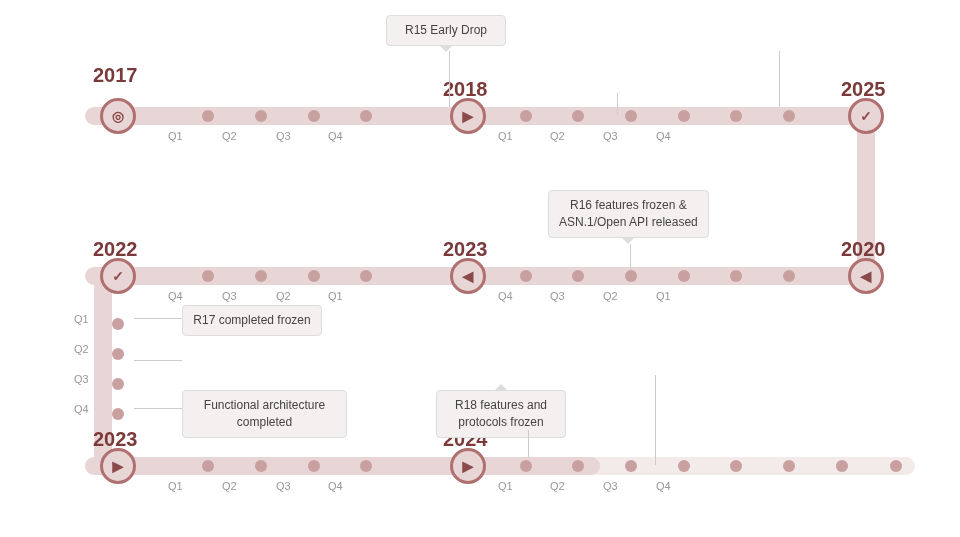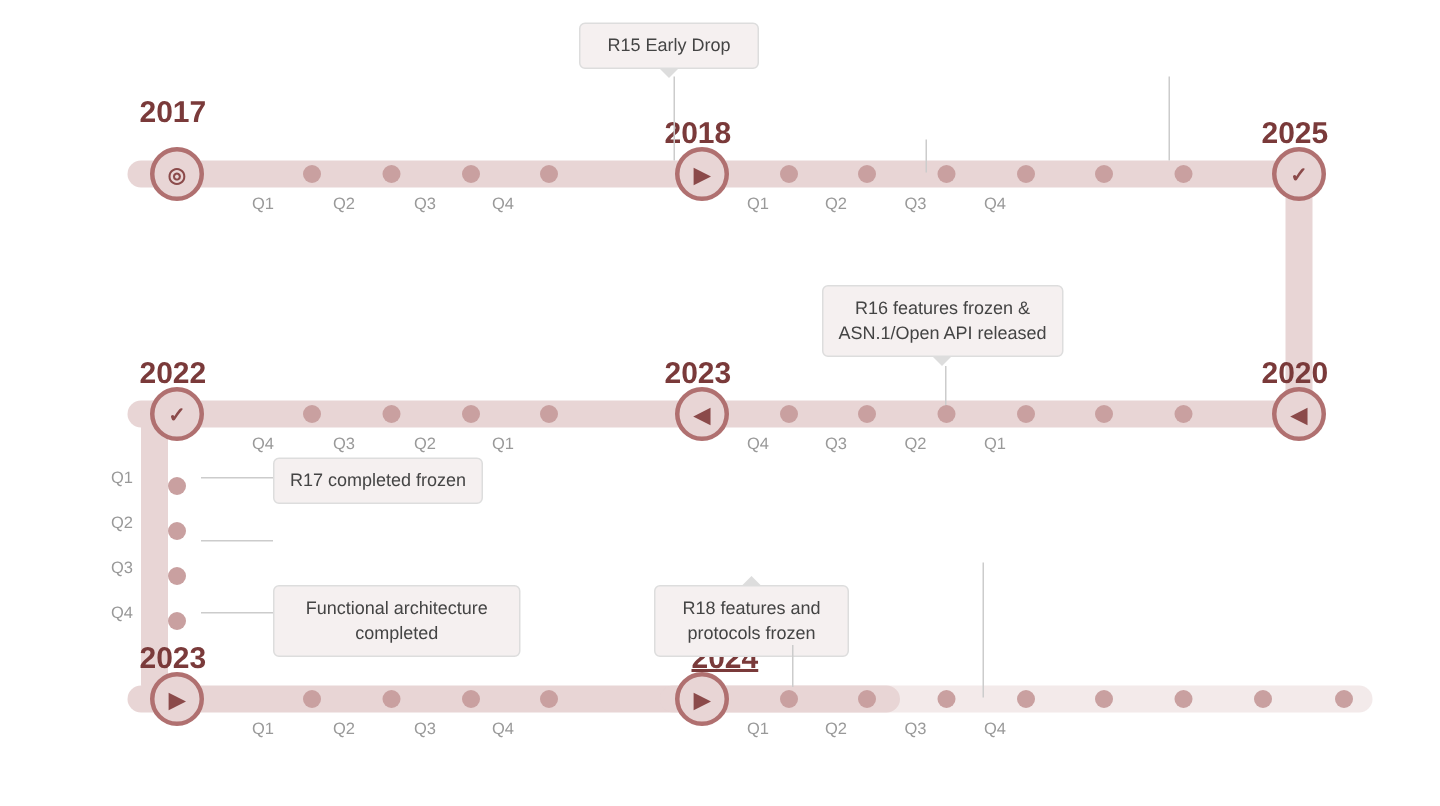--- a/index.html
+++ b/index.html
@@ -203,21 +203,21 @@
   <div class="year-label" style="left:841px;top:238px;">2020</div>
 
   <div class="node" style="left:100px;top:448px;">
     <span>▶</span>
   </div>
   <div class="year-label" style="left:93px;top:428px;">2023</div>
 
   <div class="node" style="left:450px;top:448px;">
     <span>▶</span>
   </div>
-  <div class="year-label" style="left:461px;top:428px;text-decoration:underline;">2024</div>
+  <div class="year-label" style="left:443px;top:428px;">2024</div>
 
   <div class="dot" style="left:202px;top:110px;"></div>
   <div class="dot" style="left:255px;top:110px;"></div>
   <div class="dot" style="left:308px;top:110px;"></div>
   <div class="dot" style="left:360px;top:110px;"></div>
   <div class="dot" style="left:520px;top:110px;"></div>
   <div class="dot" style="left:572px;top:110px;"></div>
   <div class="dot" style="left:625px;top:110px;"></div>
   <div class="dot" style="left:678px;top:110px;"></div>
   <div class="dot" style="left:730px;top:110px;"></div>

